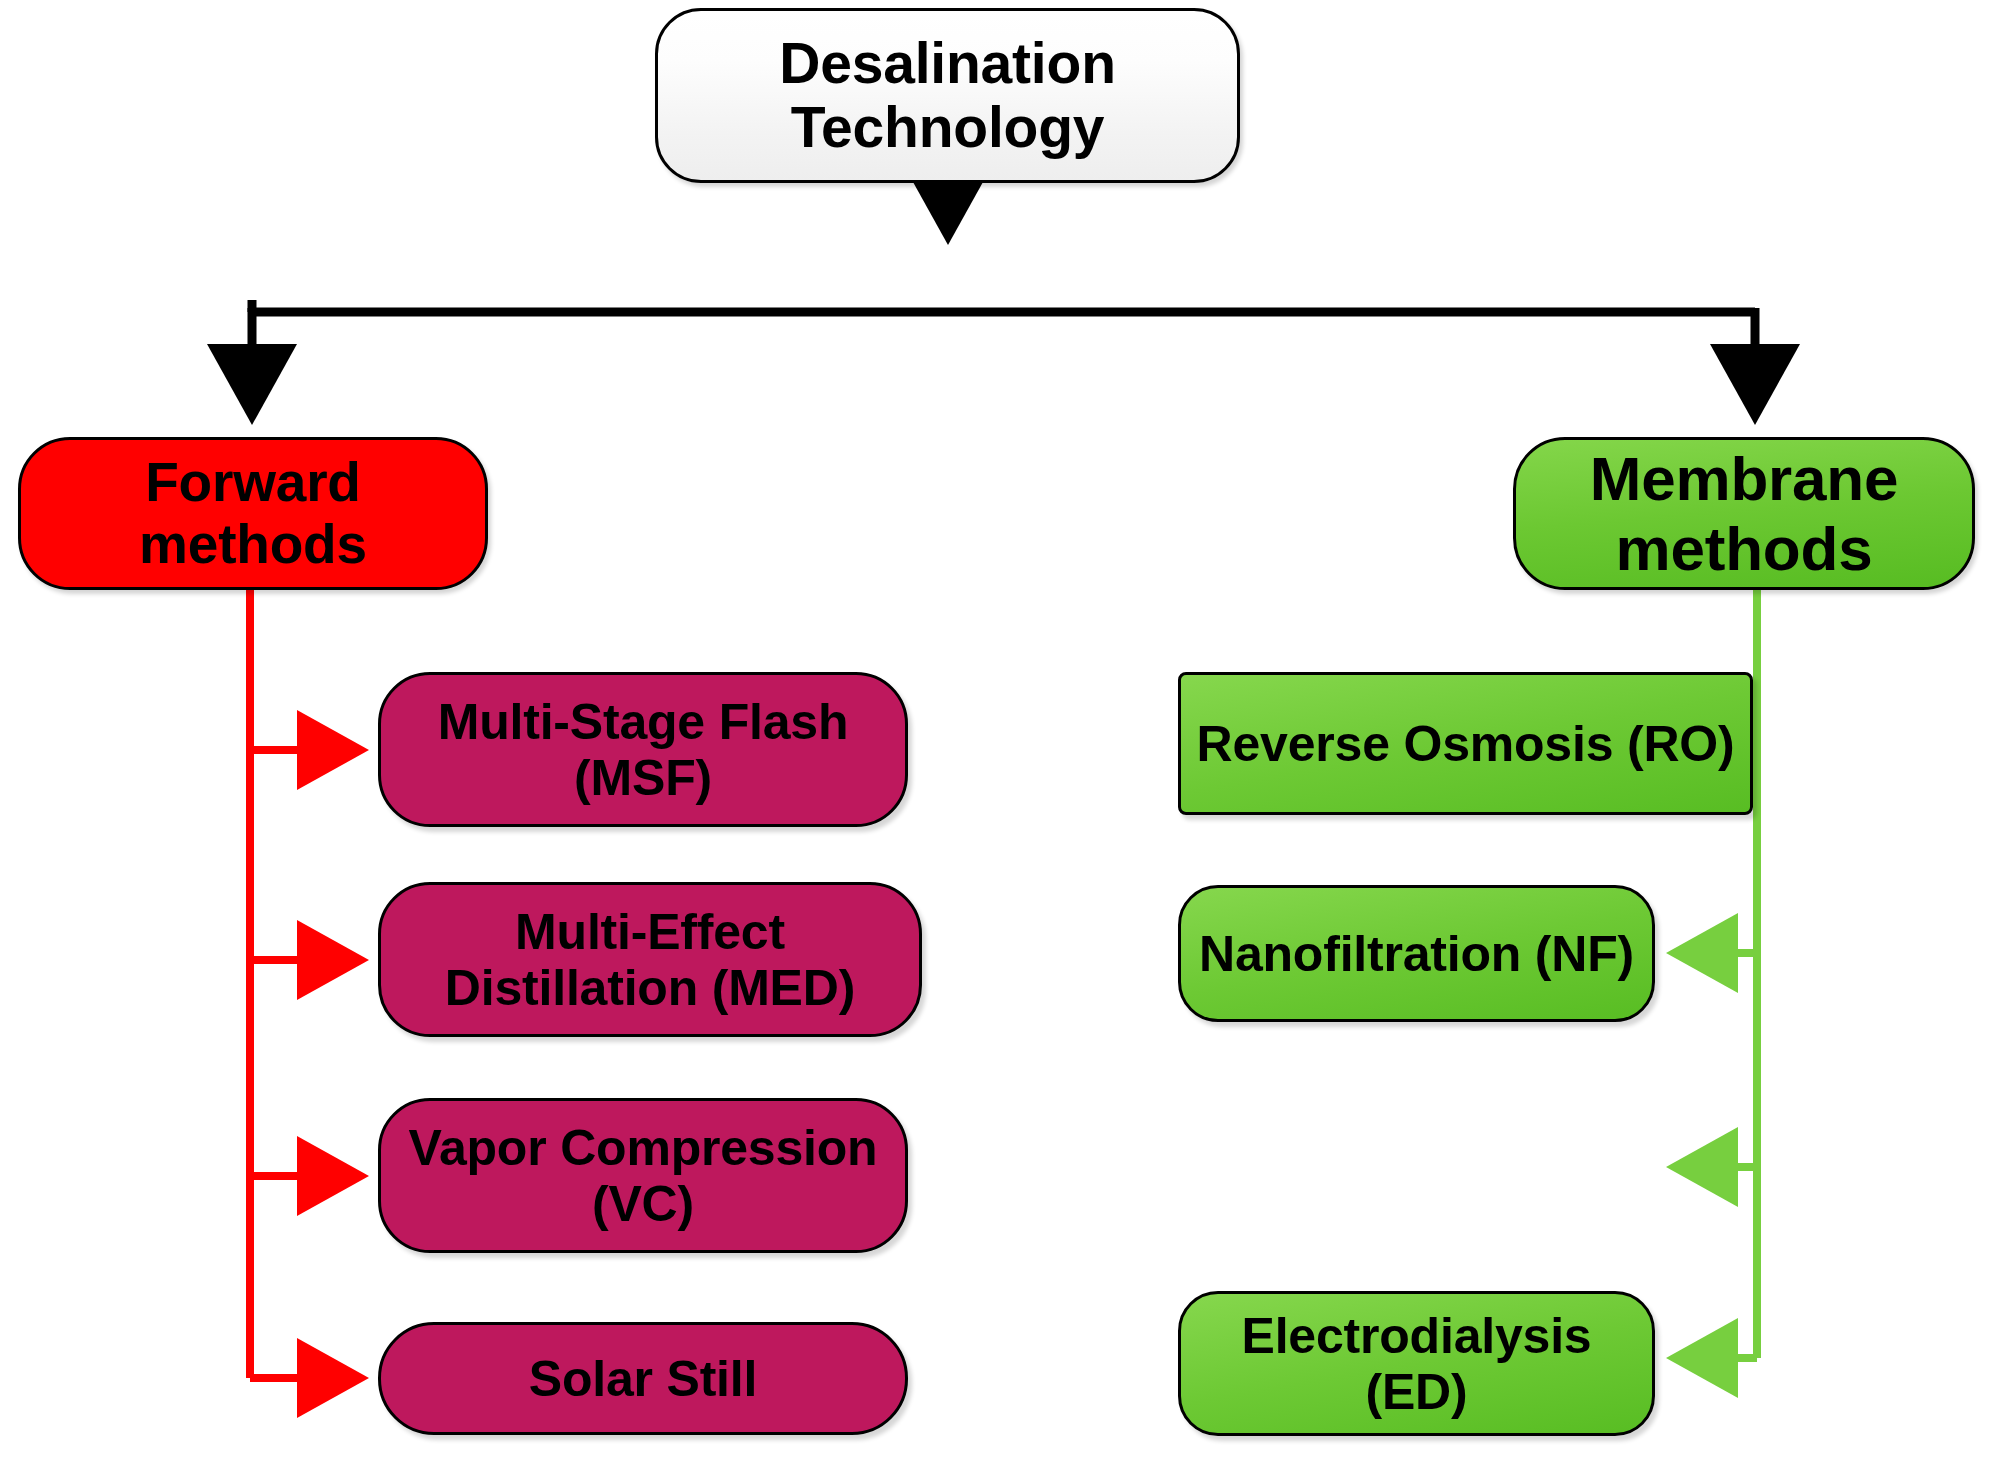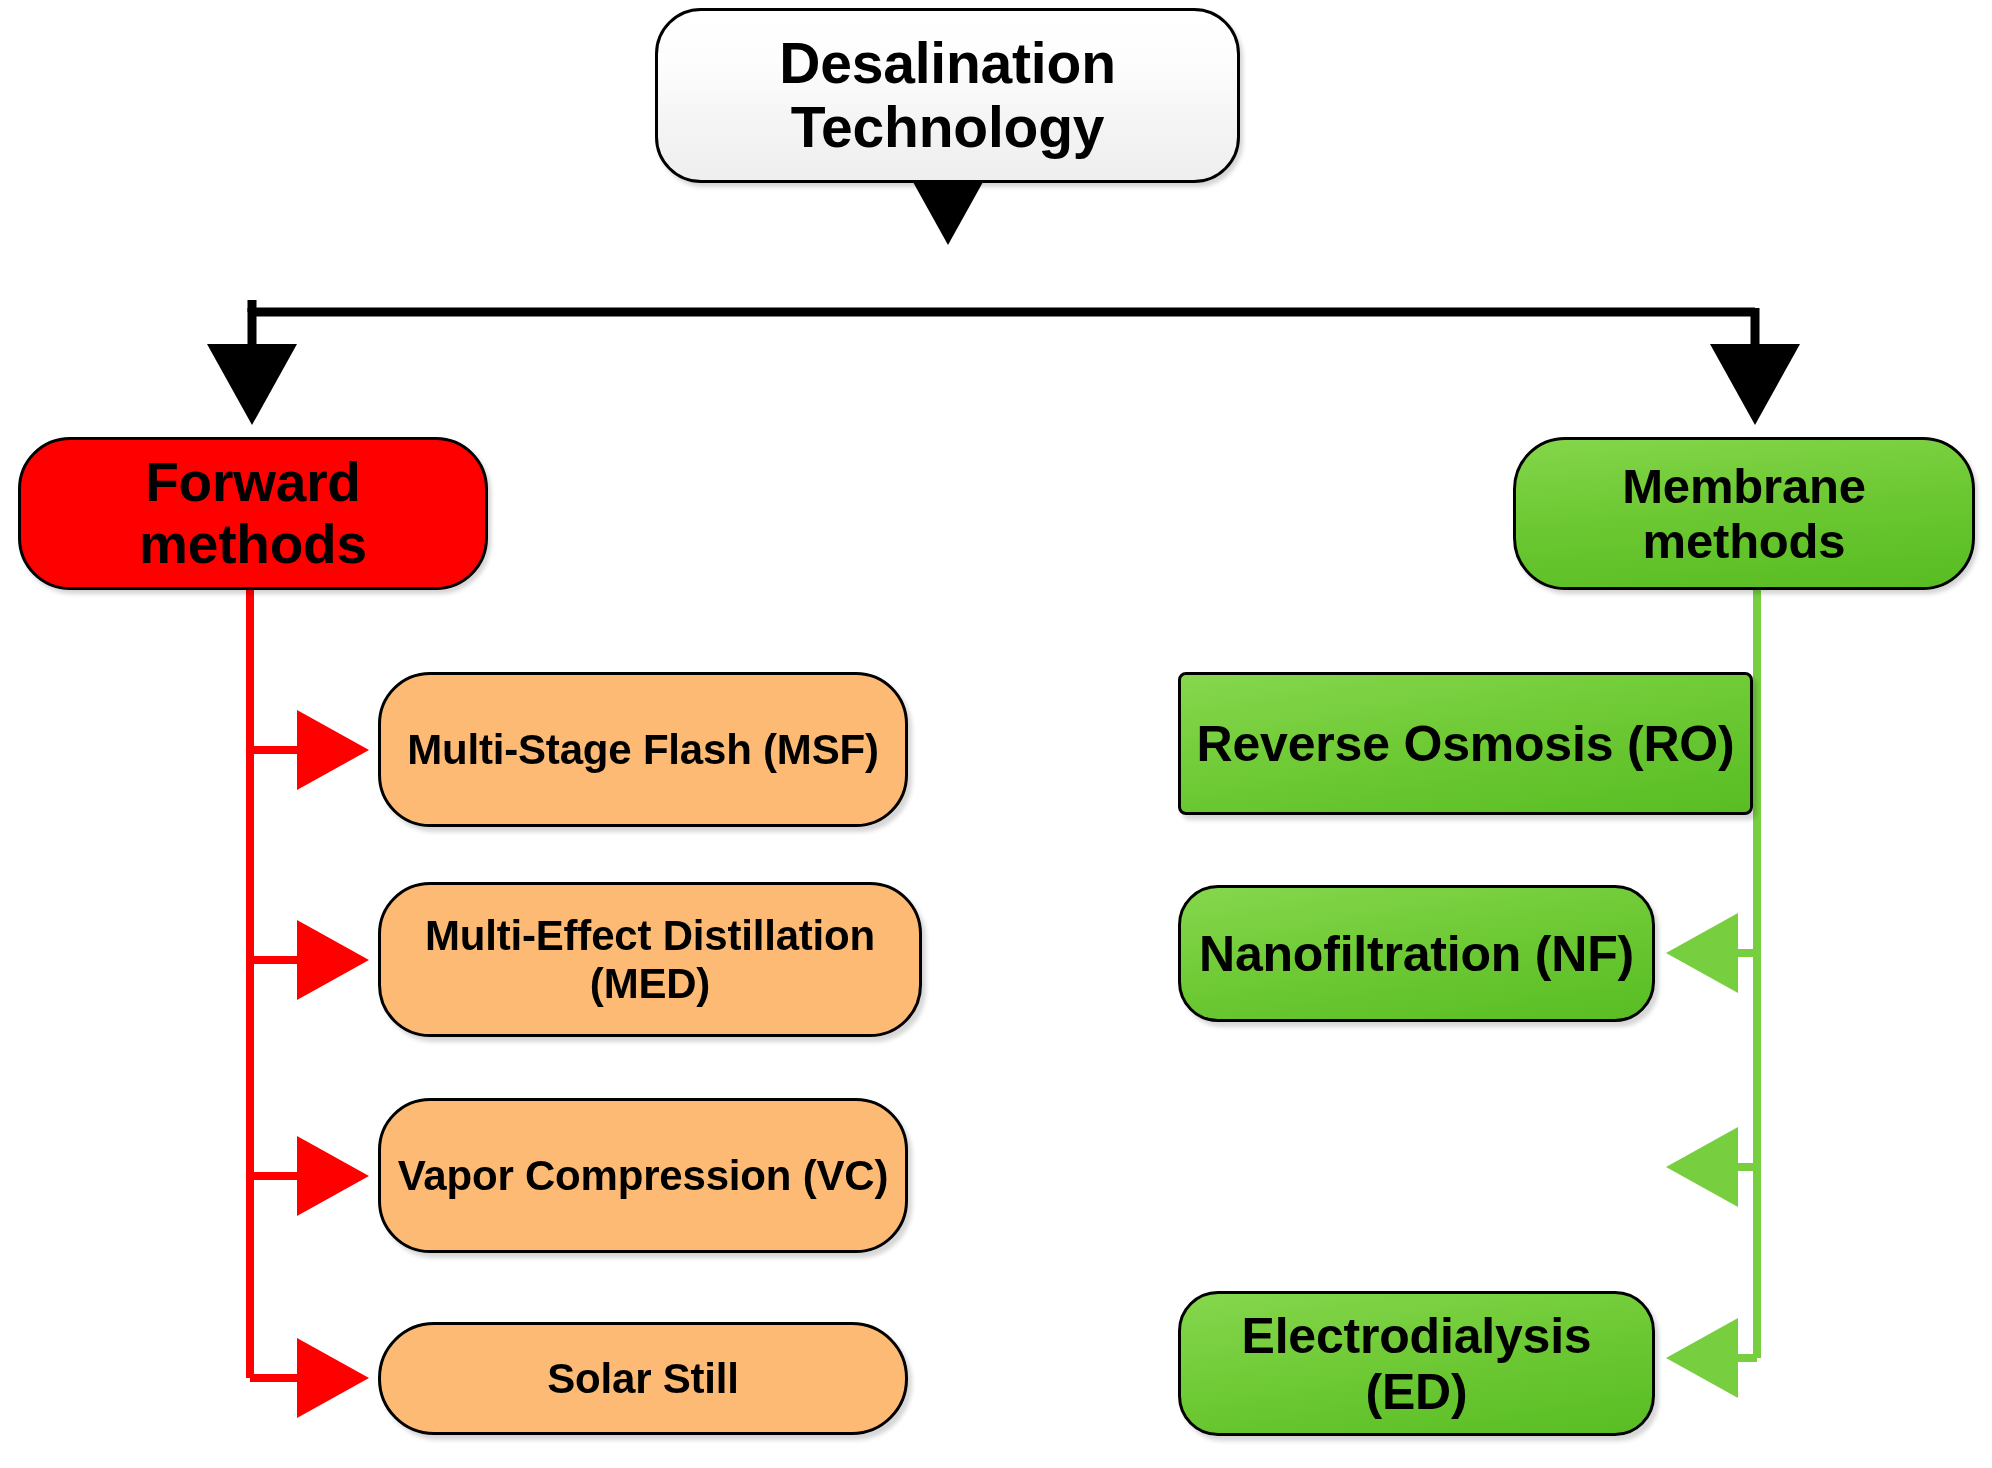--- a/index.html
+++ b/index.html
@@ -64,28 +64,28 @@
     height: 153px;
     font-size: 55px;
     background: #ff0000;
     box-shadow: 3px 4px 4px rgba(0,0,0,0.17);
   }
   .node-membrane {
     left: 1513px;
     top: 437px;
     width: 462px;
     height: 153px;
-    font-size: 49px;
+    font-size: 62px;
     background: linear-gradient(175deg, #84d64a 0%, #6cc832 48%, #57bc22 100%);
     box-shadow: 3px 4px 4px rgba(0,0,0,0.17);
   }
   
   .leaf-red {
-    background: #fdba74;
-    font-size: 42px;
+    background: #be185d;
+    font-size: 50px;
     box-shadow: 4px 5px 4px rgba(0,0,0,0.16);
     align-items: center;
   }
   .leaf-green {
     background: linear-gradient(170deg, #86d74d 0%, #6dc934 50%, #58bd23 100%);
     font-size: 50px;
     box-shadow: 4px 5px 4px rgba(0,0,0,0.16);
   }
   .n-msf   { left: 378px; top: 672px;  width: 530px; height: 155px; }
   .n-med   { left: 378px; top: 882px;  width: 544px; height: 155px; }

